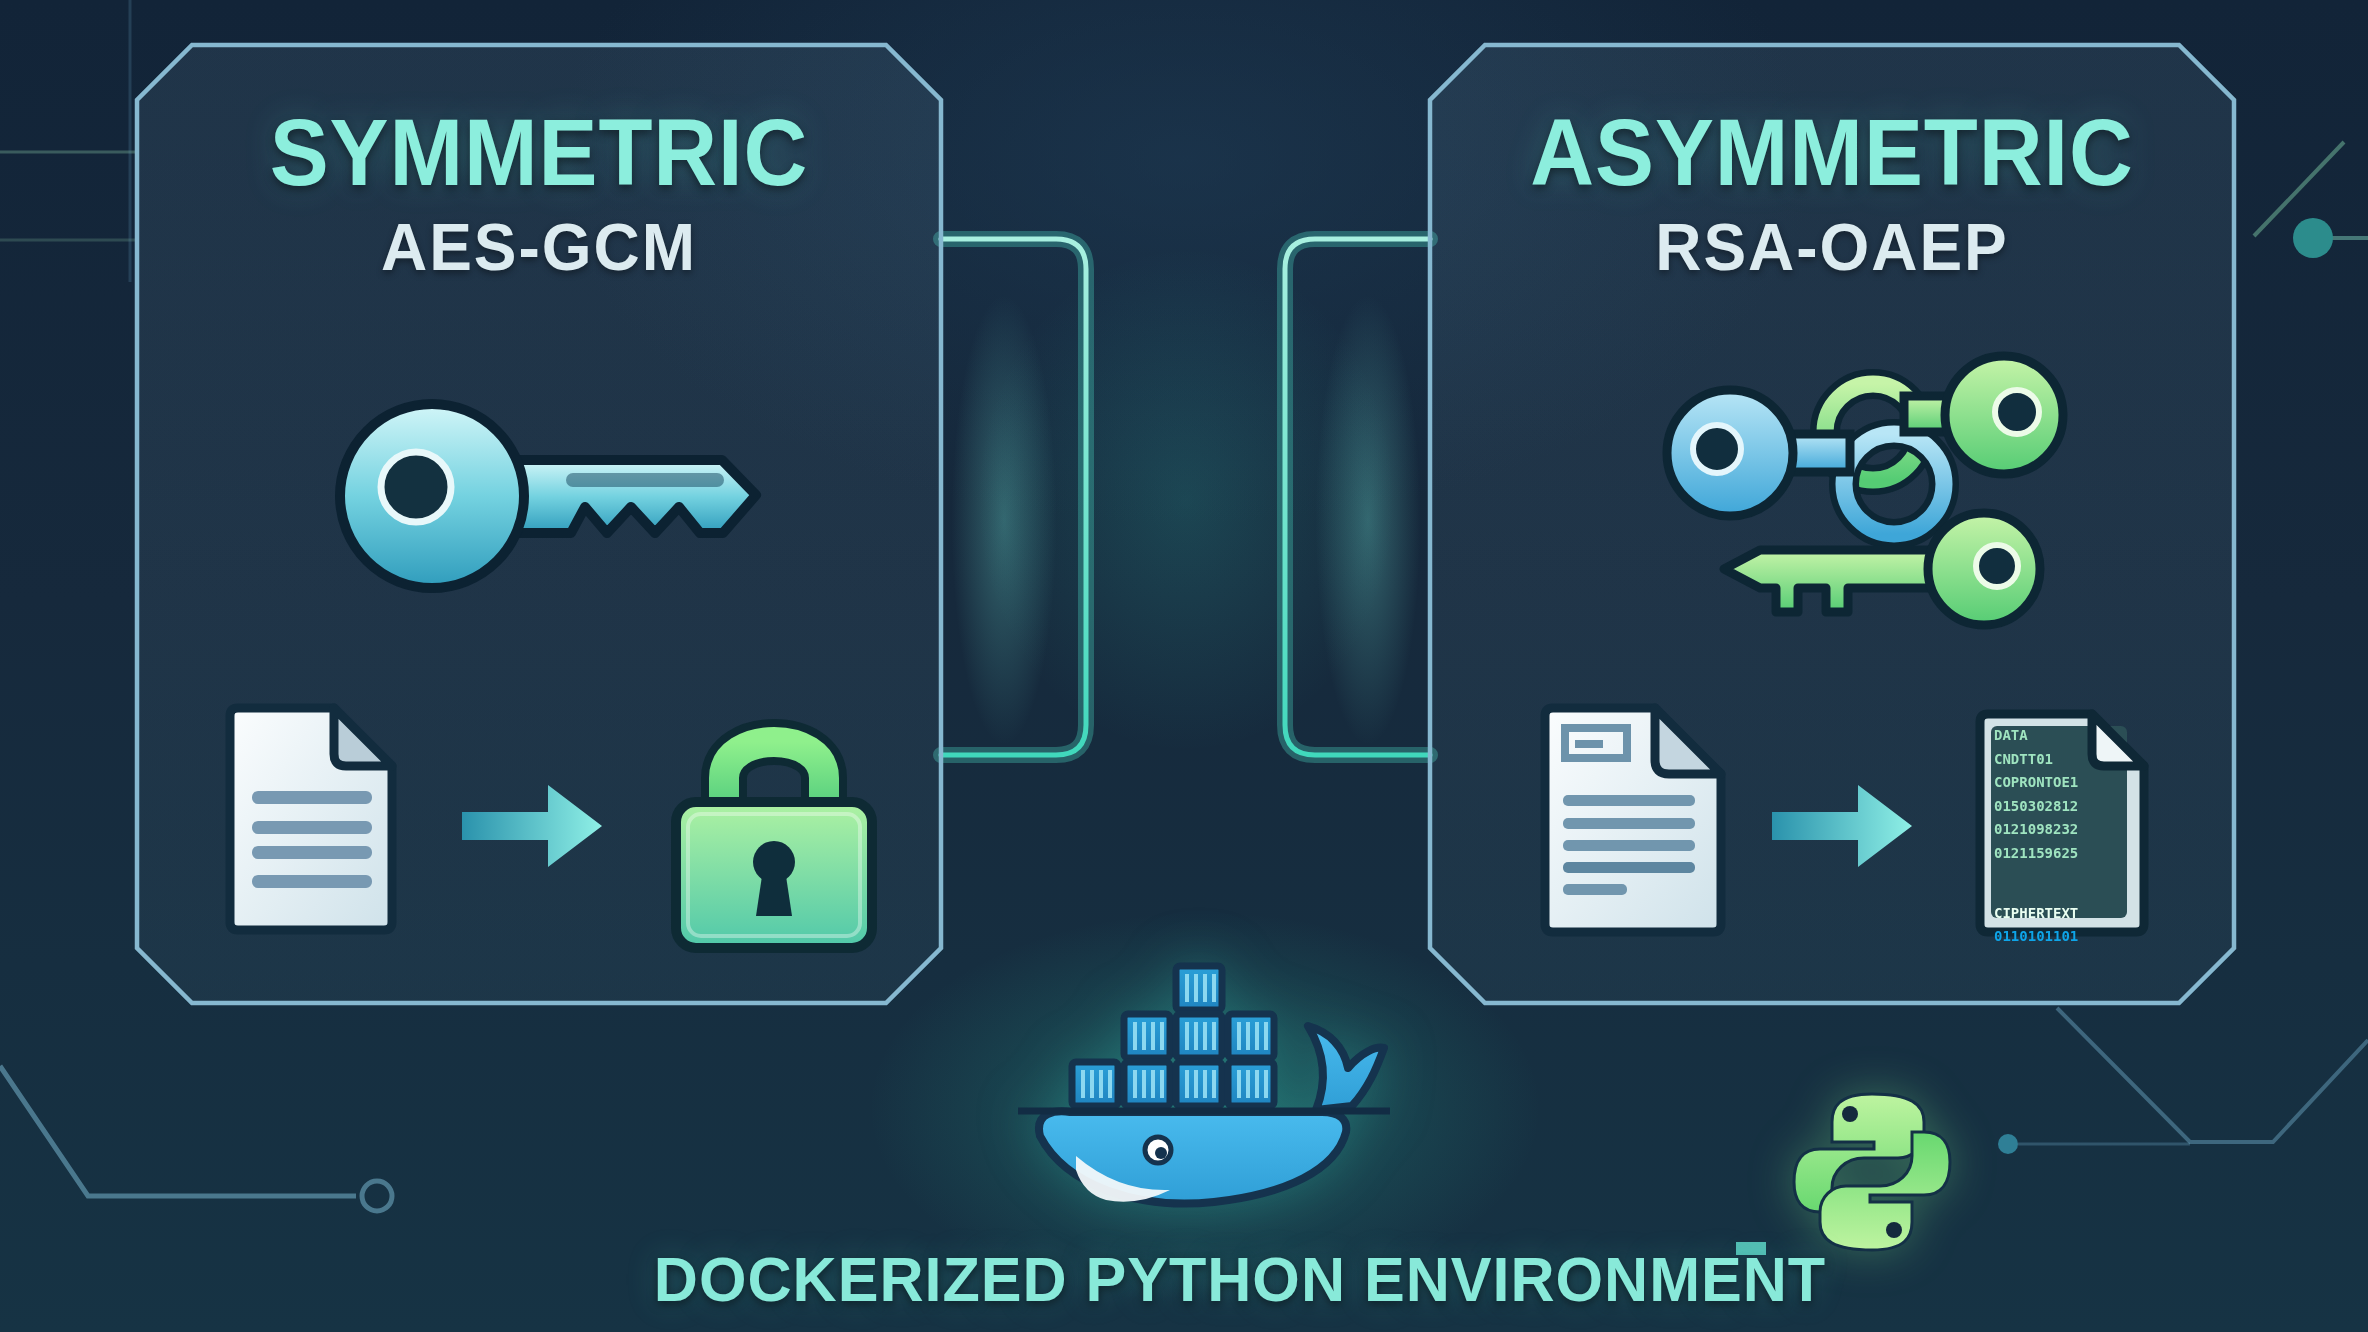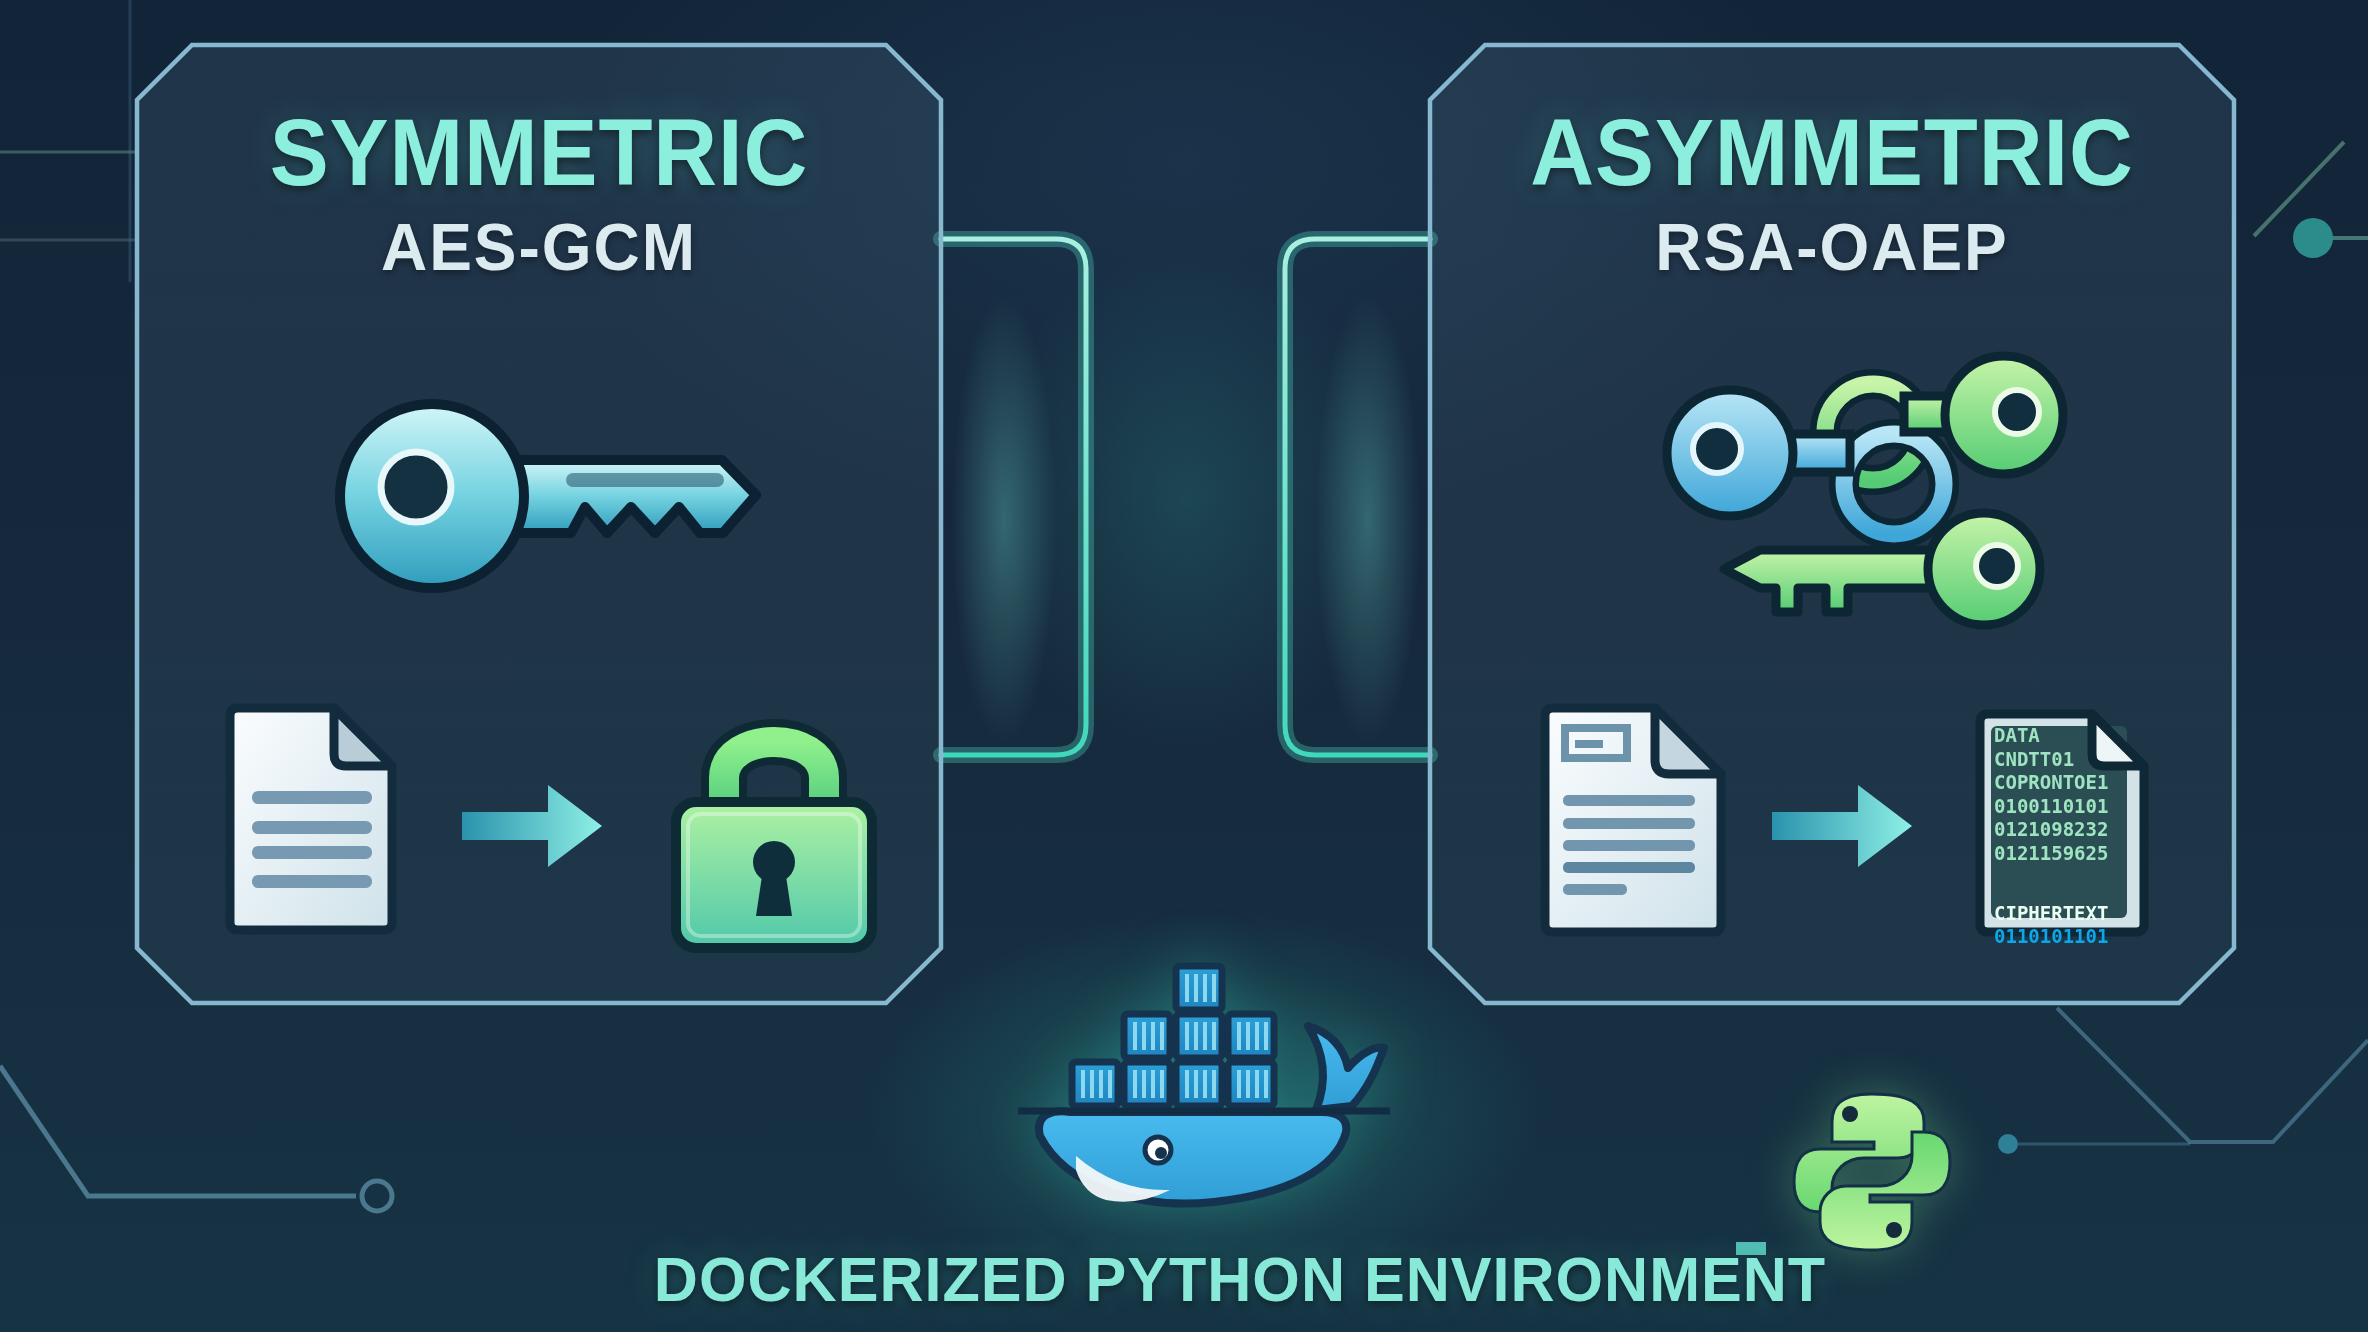--- a/index.html
+++ b/index.html
@@ -31,21 +31,21 @@
   #title-left,#sub-left{left:137px;}
   #title-right,#sub-right{left:1430px;}
   #title-left,#title-right{top:106px;}
   #sub-left,#sub-right{top:214px;}
 
   .caption{left:634px;top:1248px;width:1212px;font-size:63px;font-weight:800;
     color:#88e9d9;letter-spacing:1px;transform:scaleX(.97);
     text-shadow:0 3px 10px rgba(0,0,0,.5), 0 0 30px rgba(90,235,210,.25);}
 
   .cipher-text{left:1994px;top:724px;width:136px;text-align:left;
-    font-family:"DejaVu Sans Mono", monospace;font-size:19px;font-weight:700;
+    font-family:"DejaVu Sans Mono", monospace;font-size:14px;font-weight:700;
     line-height:23.6px;color:#9fe4c0;letter-spacing:0;}
   .cipher-text .cl{display:block;white-space:nowrap;}
   .cipher-text .cl-bright{color:#eafff2;margin-top:36px;}
   .cipher-text .cl-dim{color:#0ea5e9;}
 
   #python-logo{filter:drop-shadow(0 0 22px rgba(130,240,140,.30));}
   #docker-logo{filter:drop-shadow(0 0 26px rgba(60,210,190,.25));}
 </style>
 </head>
 <body>
@@ -279,21 +279,21 @@
   <div id="title-left" class="txt panel-title">SYMMETRIC</div>
   <div id="sub-left" class="txt panel-sub">AES-GCM</div>
 
   <div id="title-right" class="txt panel-title">ASYMMETRIC</div>
   <div id="sub-right" class="txt panel-sub">RSA-OAEP</div>
 
   <div class="txt cipher-text">
     <span class="cl">DATA</span>
     <span class="cl">CNDTT01</span>
     <span class="cl">COPRONTOE1</span>
-    <span class="cl">0100110101</span>
+    <span class="cl">0150302812</span>
     <span class="cl">0121098232</span>
     <span class="cl">0121159625</span>
     <span class="cl cl-bright">CIPHERTEXT</span>
     <span class="cl cl-dim">0110101101</span>
   </div>
 
   <div class="txt caption">DOCKERIZED PYTHON ENVIRONMENT</div>
 
 </div>
 

